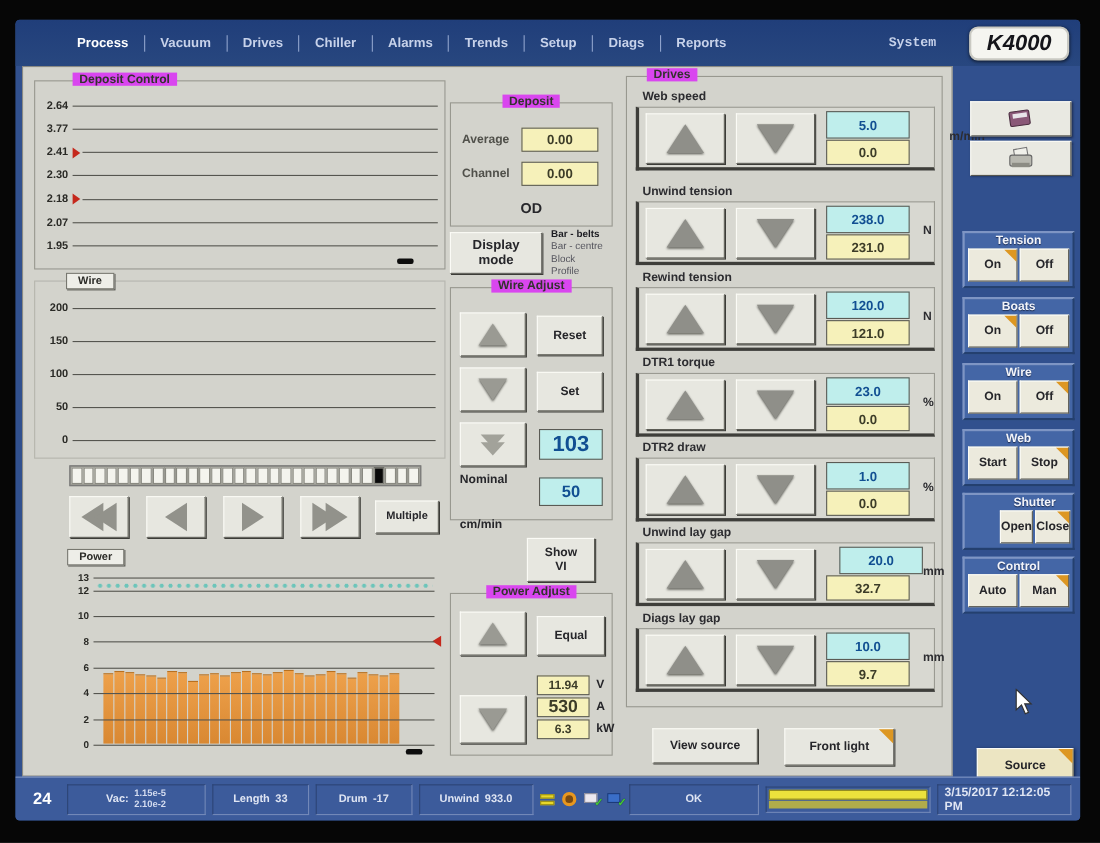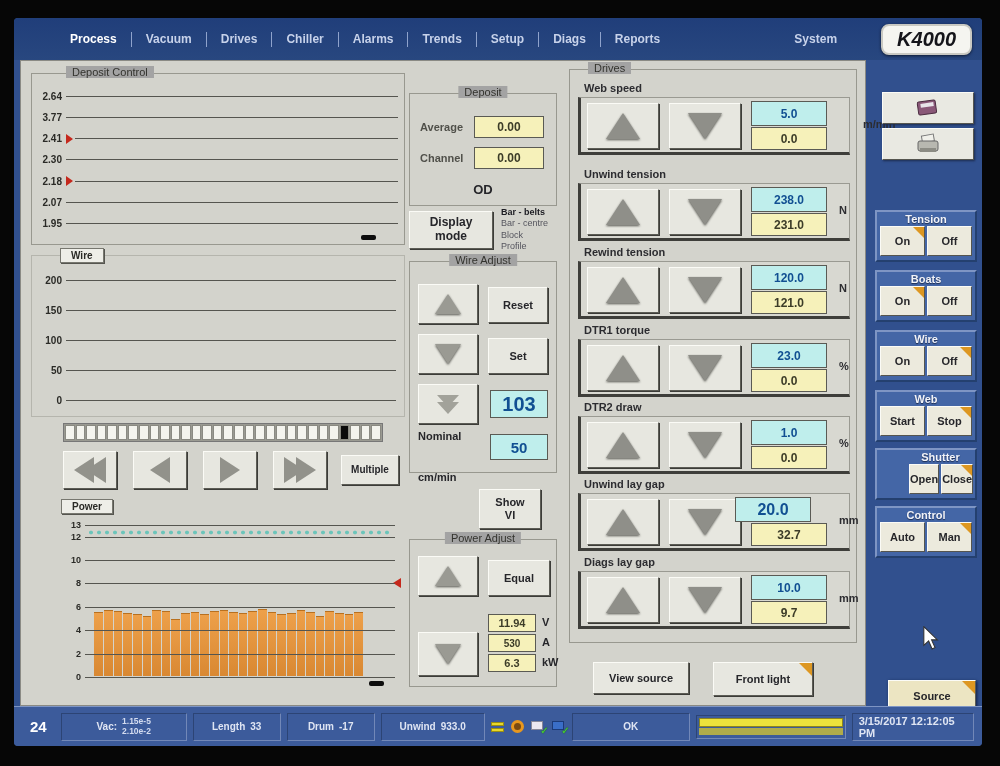--- a/index.html
+++ b/index.html
@@ -5,27 +5,27 @@
   * { margin:0; padding:0; box-sizing:border-box; }
   html,body { width:1000px; height:766px; background:#060606; font-family:"Liberation Sans", sans-serif; overflow:hidden; }
   #stage { position:relative; width:1000px; height:766px; background:#060606; }
   #screen { position:absolute; left:14px; top:18px; width:968px; height:728px; background:#31508e; border-radius:4px; overflow:hidden; }
 
   
   #menubar { position:absolute; left:0; top:0; width:100%; height:42px; background:linear-gradient(#203e7a,#28477f); display:flex; align-items:center; padding:0 10px 0 24px; }
   .tab { color:#c7d2ea; font-size:12px; font-weight:bold; padding:6px 8px; cursor:default; white-space:nowrap; }
   .tab.active { color:#ffffff;margin-left:24px; }
   .tabsep { width:1px; height:15px; background:#8fa3cc; margin:0 6px; }
-  #system-tab { margin-left:auto; margin-right:36px; }
+  #system-tab { margin-left:auto; margin-right:22px;font-family:Liberation Mono, monospace; }
   #logo-badge { background:#f5f5f0; border:2px solid #c9c9c2; border-radius:8px; padding:2px 14px; font-size:20px; font-weight:bold; font-style:italic; color:#15151a; box-shadow:0 1px 3px rgba(0,0,0,.6); }
 
   
   #content { position:absolute; left:6px; top:42px; width:846px; height:646px; background:#d3d3cc; border:1px solid #8a8a84; }
   .groupbox { position:absolute; border:1px solid #98988f; }
-  .legend { position:absolute; top:-8px; left:34px; background:#a3a3a3; padding:0 6px; font-size:11px; font-weight:normal; color:#33332e; white-space:nowrap; }
+  .legend { position:absolute; top:-8px; left:34px; background:#d946ef; padding:0 6px; font-size:11px; font-weight:bold; color:#33332e; white-space:nowrap; }
   .legend.center { left:50%; transform:translateX(-50%); }
 
   
   .gridchart { position:absolute; display:flex; flex-direction:column; justify-content:space-between; }
   .grid-row { display:flex; align-items:center; height:12px; }
   .tick { width:30px; font-size:10px; font-weight:bold; color:#2a2a26; text-align:right; padding-right:4px; }
   .gridline { flex:1; border-top:1px solid #55554f; }
   .red-marker { width:0; height:0; border-left:7px solid #c5281c; border-top:5px solid transparent; border-bottom:5px solid transparent; margin-right:2px; }
   .tagbox { position:absolute; background:#eeeee8; border:1px solid #77776f; box-shadow:1px 1px 0 #55554f; padding:1px 10px; font-size:10px; font-weight:bold; color:#2a2a26; }
   .blackdash { position:absolute; width:15px; height:5px; background:#0d0d0d; border-radius:2px; }
@@ -349,21 +349,21 @@
       <span class="legend center">Power Adjust</span>
       <div class="btn" style="left:8px;top:16px;width:60px;height:40px;">
             <span class="tri tri-up-md"></span>
           </div>
       <div class="btn" style="left:78px;top:20px;width:62px;height:36px;font-size:11px;">Equal</div>
       <div class="btn" style="left:8px;top:92px;width:60px;height:44px;">
             <span class="tri tri-dn-md"></span>
           </div>
       <div class="field f-yellow" style="left:78px;top:74px;width:48px;height:18px;font-size:11px;">11.94</div>
       <span class="dark-label" style="left:132px;top:76px;">V</span>
-      <div class="field f-yellow" style="left:78px;top:94px;width:48px;height:18px;font-size:10px;">530</div>
+      <div class="field f-yellow" style="left:78px;top:94px;width:48px;height:18px;font-size:16px;">530</div>
       <span class="dark-label" style="left:132px;top:96px;">A</span>
       <div class="field f-yellow" style="left:78px;top:114px;width:48px;height:18px;font-size:11px;">6.3</div>
       <span class="dark-label" style="left:132px;top:116px;">kW</span>
     </div>
 
     <div class="groupbox" style="left:548px;top:8px;width:288px;height:574px;">
       <span class="legend" style="left:18px;">Drives</span>
       <div id="drives-rows">
             <span class="drive-label" style="left: 14px; top: 12px;">Web speed</span>
             <div class="drive-panel" style="top: 27px;">
@@ -426,21 +426,21 @@
               <span class="drive-unit" style="top:20px;">%</span>
             </div>
             <span class="drive-label" style="left: 14px; top: 408px;">Unwind lay gap</span>
             <div class="drive-panel" style="top: 423px;">
               <div class="btn" style="left:6px;top:5px;width:72px;height:46px;">
                 <span class="tri tri-up-lg"></span>
               </div>
               <div class="btn" style="left:88px;top:5px;width:72px;height:46px;">
                 <span class="tri tri-dn-lg"></span>
               </div>
-              <div class="field f-cyan" style="left:154px;top:3px;width:76px;height:25px;font-size:16px;">20.0</div>
+              <div class="field f-cyan" style="left:182px;top:3px;width:76px;height:25px;font-size:12px;">20.0</div>
               <div class="field f-yellow" style="left:170px;top:29px;width:76px;height:23px;font-size:12px;">32.7</div>
               <span class="drive-unit" style="top:20px;">mm</span>
             </div>
             <span class="drive-label" style="left: 14px; top: 486px;">Diags lay gap</span>
             <div class="drive-panel" style="top: 501px;">
               <div class="btn" style="left:6px;top:5px;width:72px;height:46px;">
                 <span class="tri tri-up-lg"></span>
               </div>
               <div class="btn" style="left:88px;top:5px;width:72px;height:46px;">
                 <span class="tri tri-dn-lg"></span>

